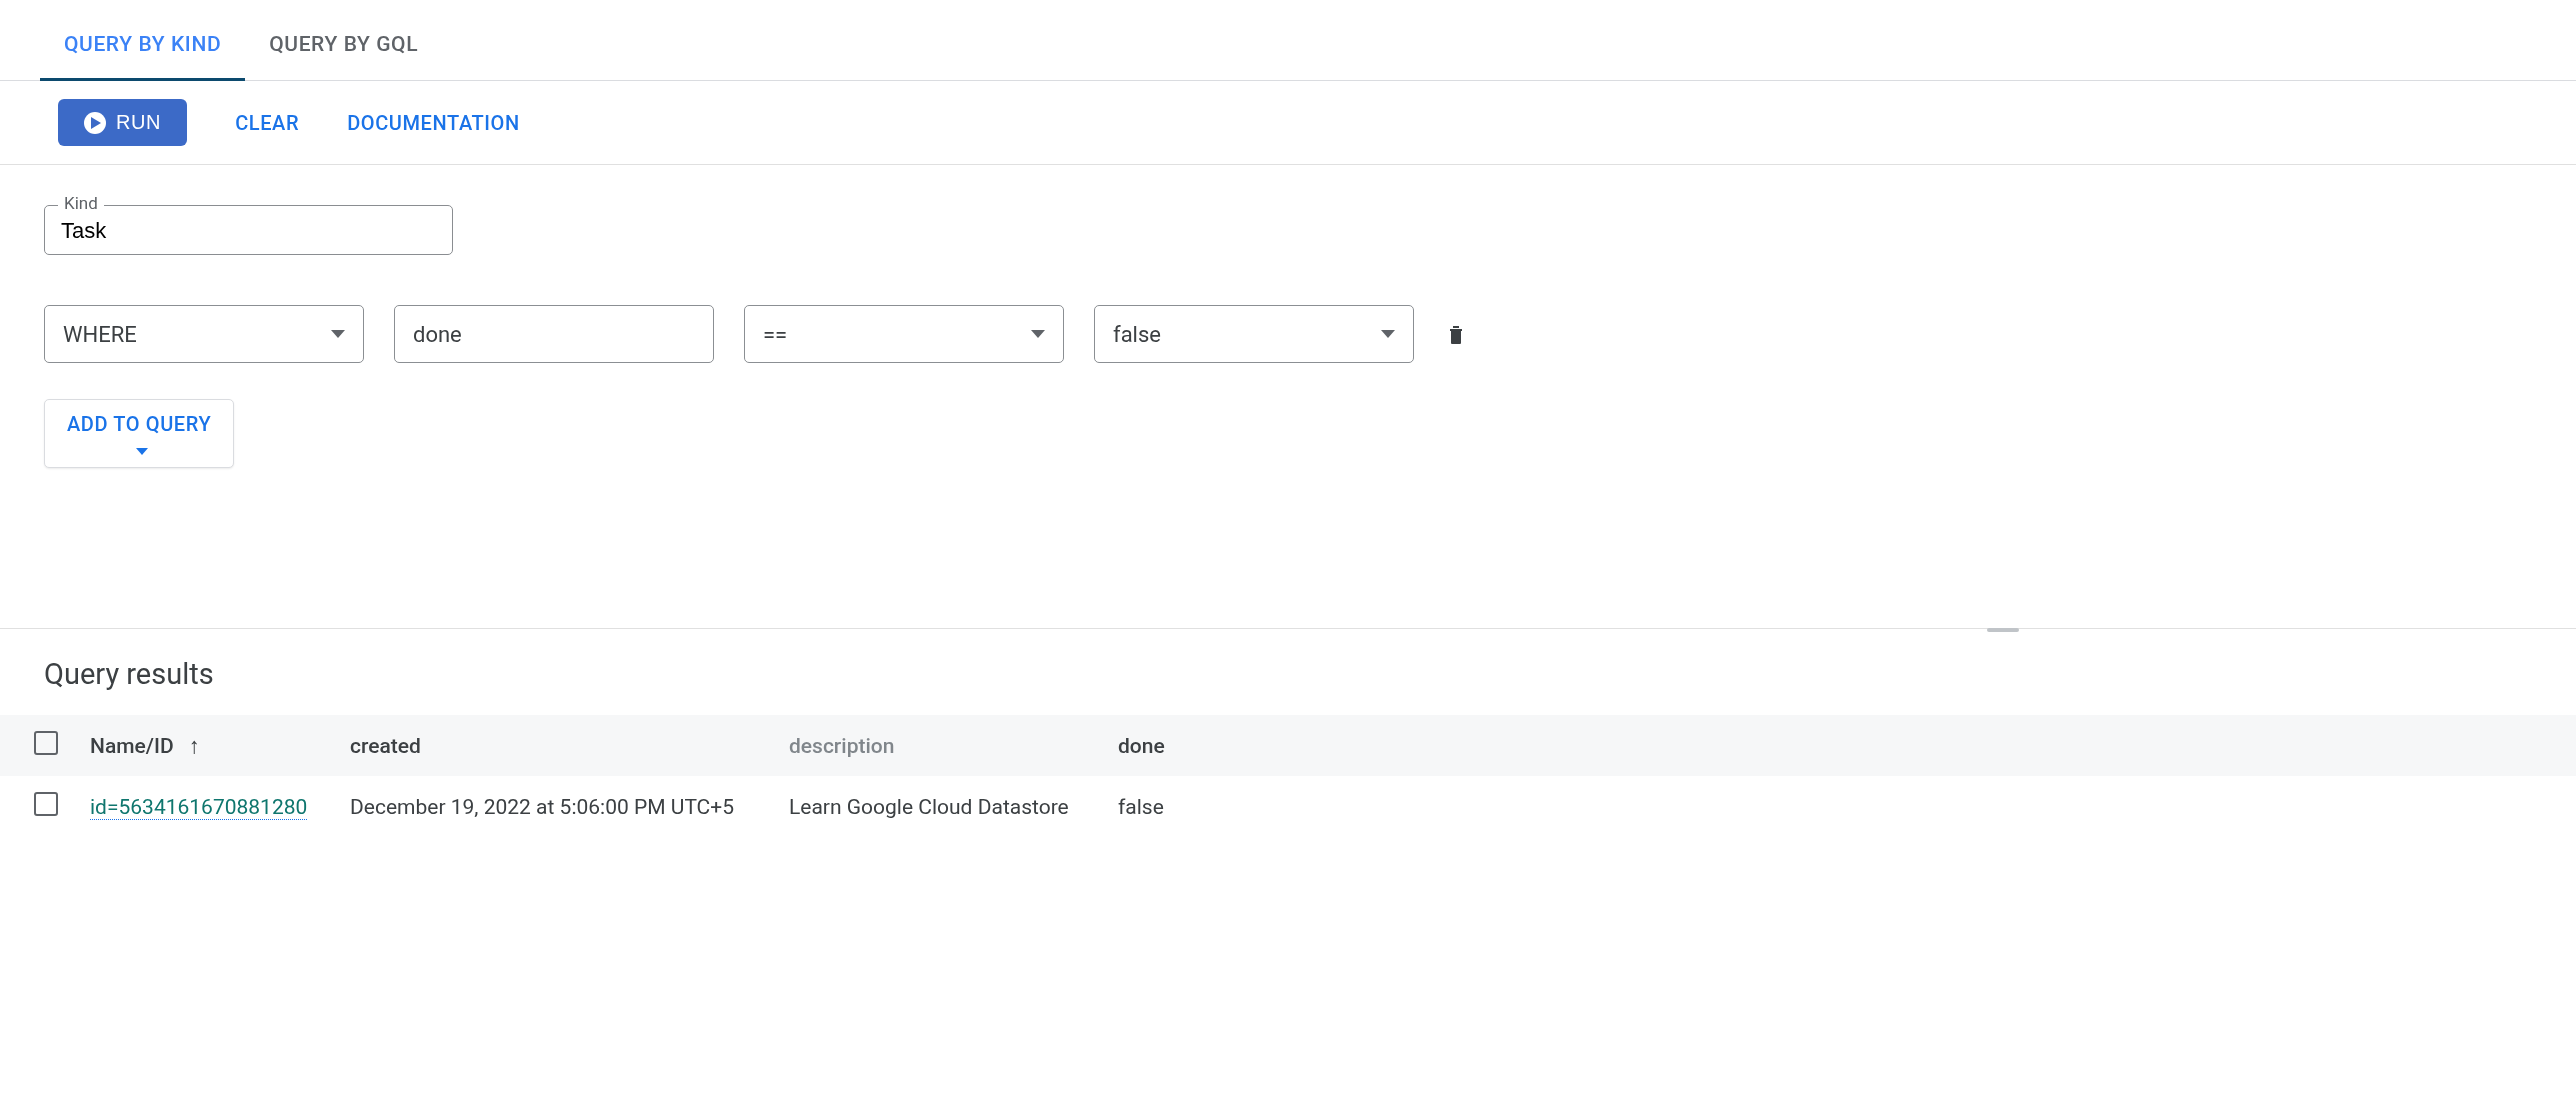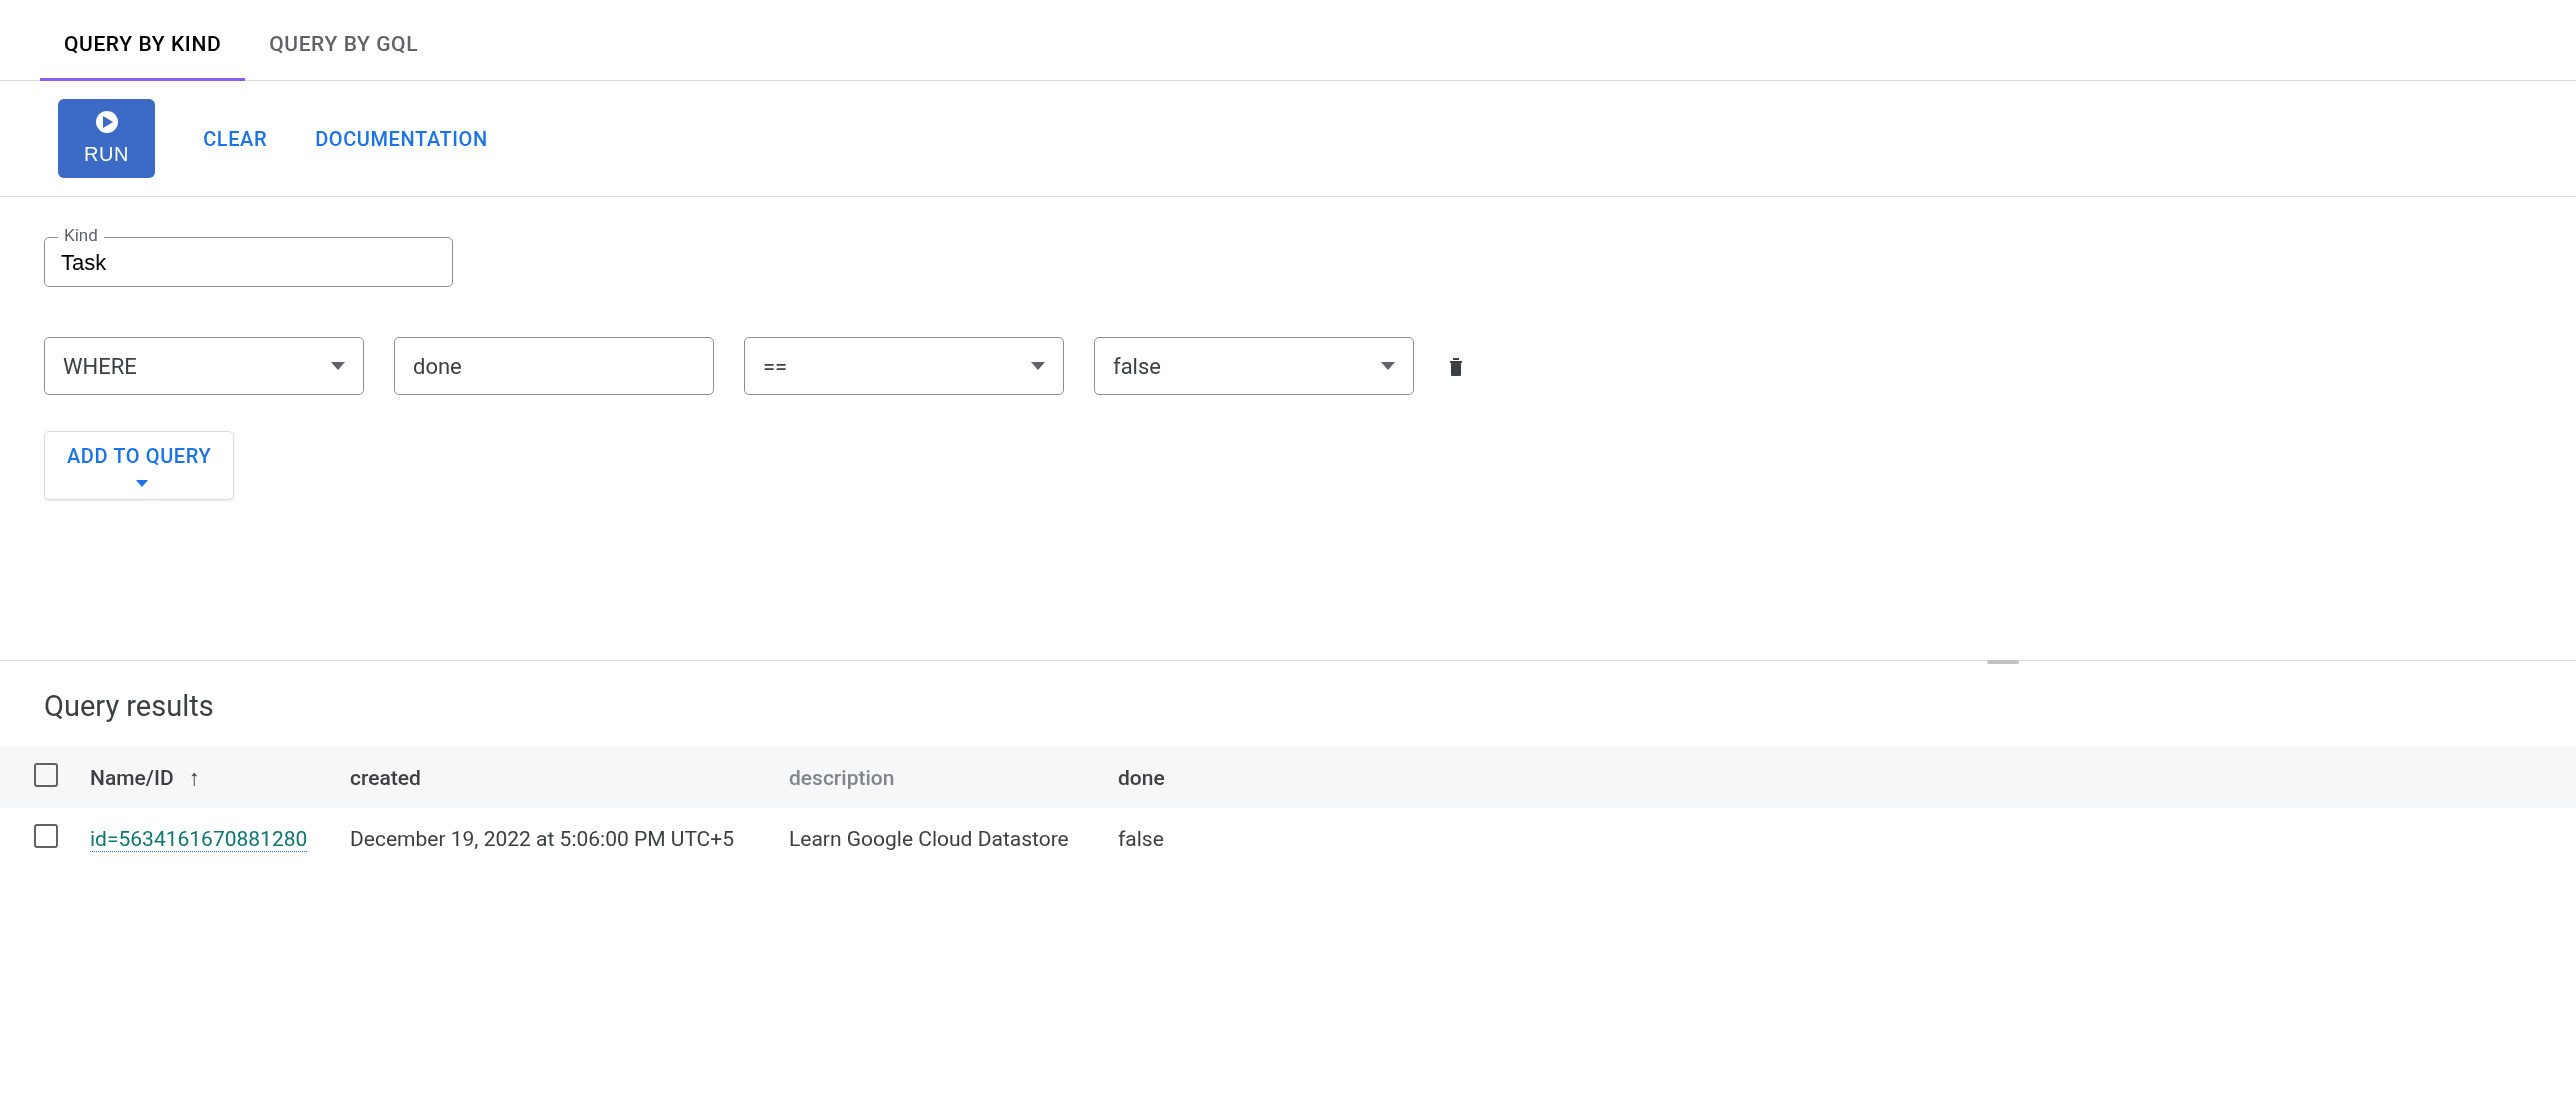--- a/index.html
+++ b/index.html
@@ -16,22 +16,22 @@
   .tab {
     padding: 0 24px 22px 24px;
     font-size: 21px;
     font-weight: 500;
     letter-spacing: 0.6px;
     color: #5f6368;
     cursor: pointer;
     user-select: none;
   }
   .tab.active {
-    color: #000000;
-    border-bottom: 3px solid #8b5cf6;
+    color: #3b82f6;
+    border-bottom: 3px solid #0c4a6e;
     margin-bottom: -1px;
   }
 
   
   .action-row {
     display: flex;
     align-items: center;
     gap: 48px;
     padding: 18px 0 18px 58px;
     border-bottom: 1px solid #e0e0e0;
@@ -42,21 +42,20 @@
     gap: 10px;
     background: #3c6ac7;
     color: #fff;
     border: none;
     border-radius: 6px;
     padding: 12px 26px;
     font-size: 20px;
     font-weight: 500;
     letter-spacing: 0.6px;
     cursor: pointer;
-    flex-direction: column;
   }
   .run-icon {
     width: 22px; height: 22px;
     border-radius: 50%;
     background: #fff;
     display: inline-flex;
     align-items: center;
     justify-content: center;
   }
   .run-icon::after {

